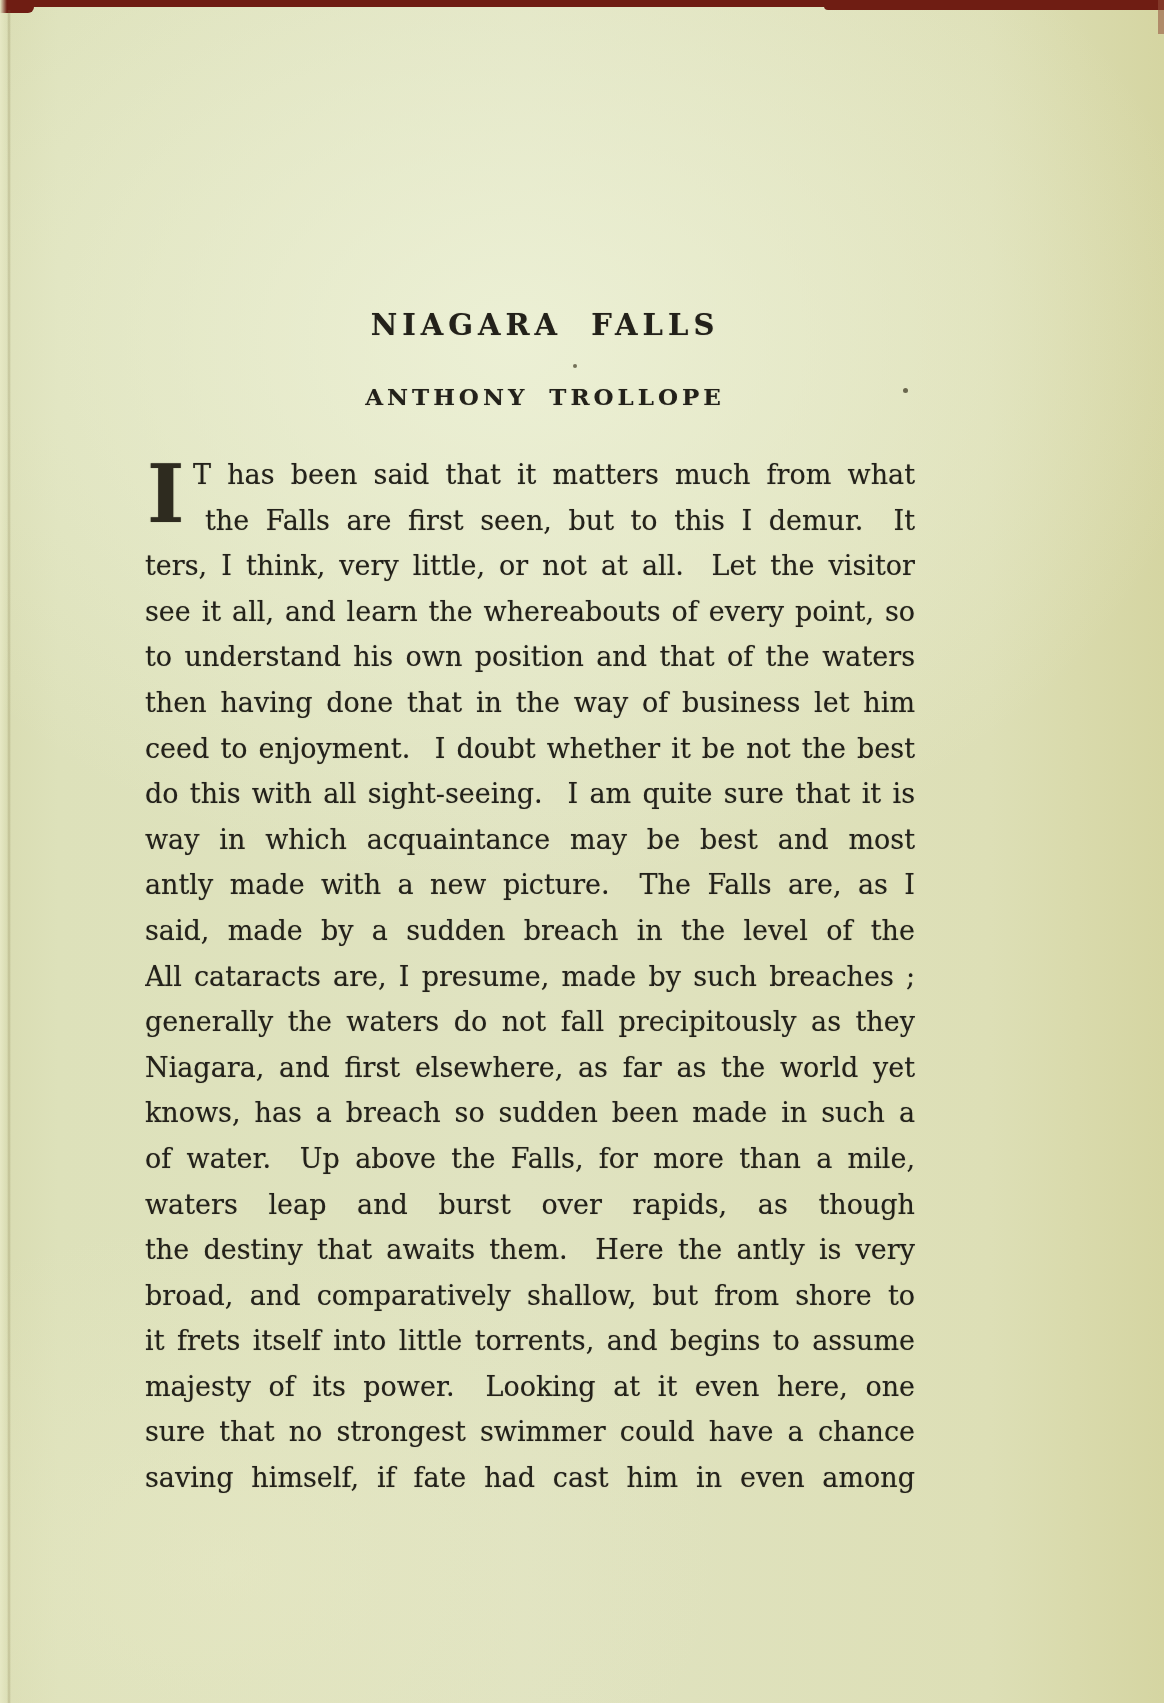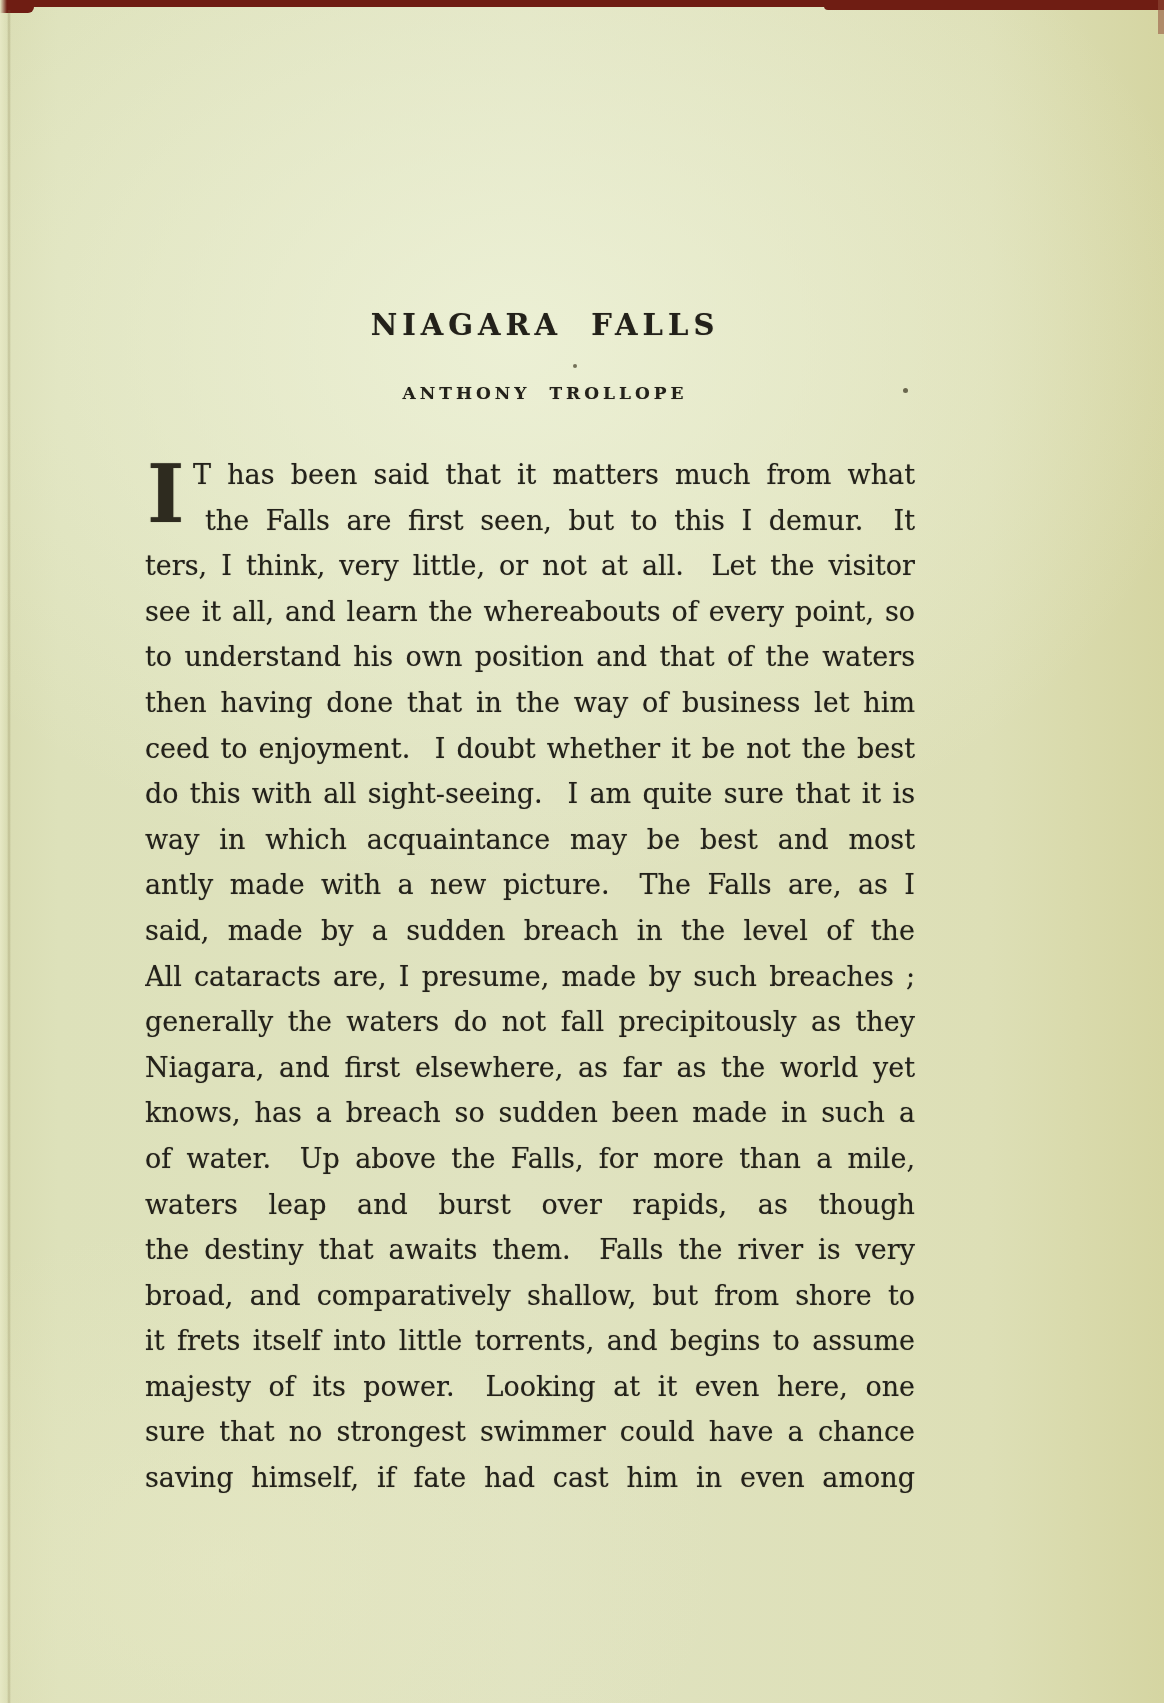--- a/index.html
+++ b/index.html
@@ -38,21 +38,21 @@
     font-weight: 700;
     letter-spacing: 5px;
     word-spacing: 14px;
     color: var(--ink, #211f16);
     text-shadow: 0 0 1px rgba(33,31,22,0.35);
   }
   .author {
     position: absolute;
     top: 383px; left: 0; width: 1090px;
     text-align: center;
-    font-size: 17px;
+    font-size: 23px;
     font-weight: 700;
     letter-spacing: 4px;
     word-spacing: 9px;
     color: var(--ink, #26241a);
     text-shadow: 0 0 1px rgba(33,31,22,0.3);
   }
 
   .text-block {
     position: absolute;
     top: 452px; left: 145px; width: 770px;
@@ -117,21 +117,21 @@
     <div class="line">do this with all sight-seeing.  I am quite sure that it is the</div>
     <div class="line">way in which acquaintance may be best and most pleas-</div>
     <div class="line">antly made with a new picture.  The Falls are, as I have</div>
     <div class="line">said, made by a sudden breach in the level of the river.</div>
     <div class="line">All cataracts are, I presume, made by such breaches ; but</div>
     <div class="line">generally the waters do not fall precipitously as they do at</div>
     <div class="line">Niagara, and first elsewhere, as far as the world yet</div>
     <div class="line">knows, has a breach so sudden been made in such a body</div>
     <div class="line">of water.  Up above the Falls, for more than a mile, the</div>
     <div class="line">waters leap and burst over rapids, as though conscious of</div>
-    <div class="line">the destiny that awaits them.  Falls the river is very</div>
+    <div class="line">the destiny that awaits them.  Here the antly is very</div>
     <div class="line">broad, and comparatively shallow, but from shore to shore</div>
     <div class="line">it frets itself into little torrents, and begins to assume the</div>
     <div class="line">majesty of its power.  Looking at it even here, one feels</div>
     <div class="line">sure that no strongest swimmer could have a chance of</div>
     <div class="line">saving himself, if fate had cast him in even among those</div>
   </div>
 
 </div>
 
 </body></html>

